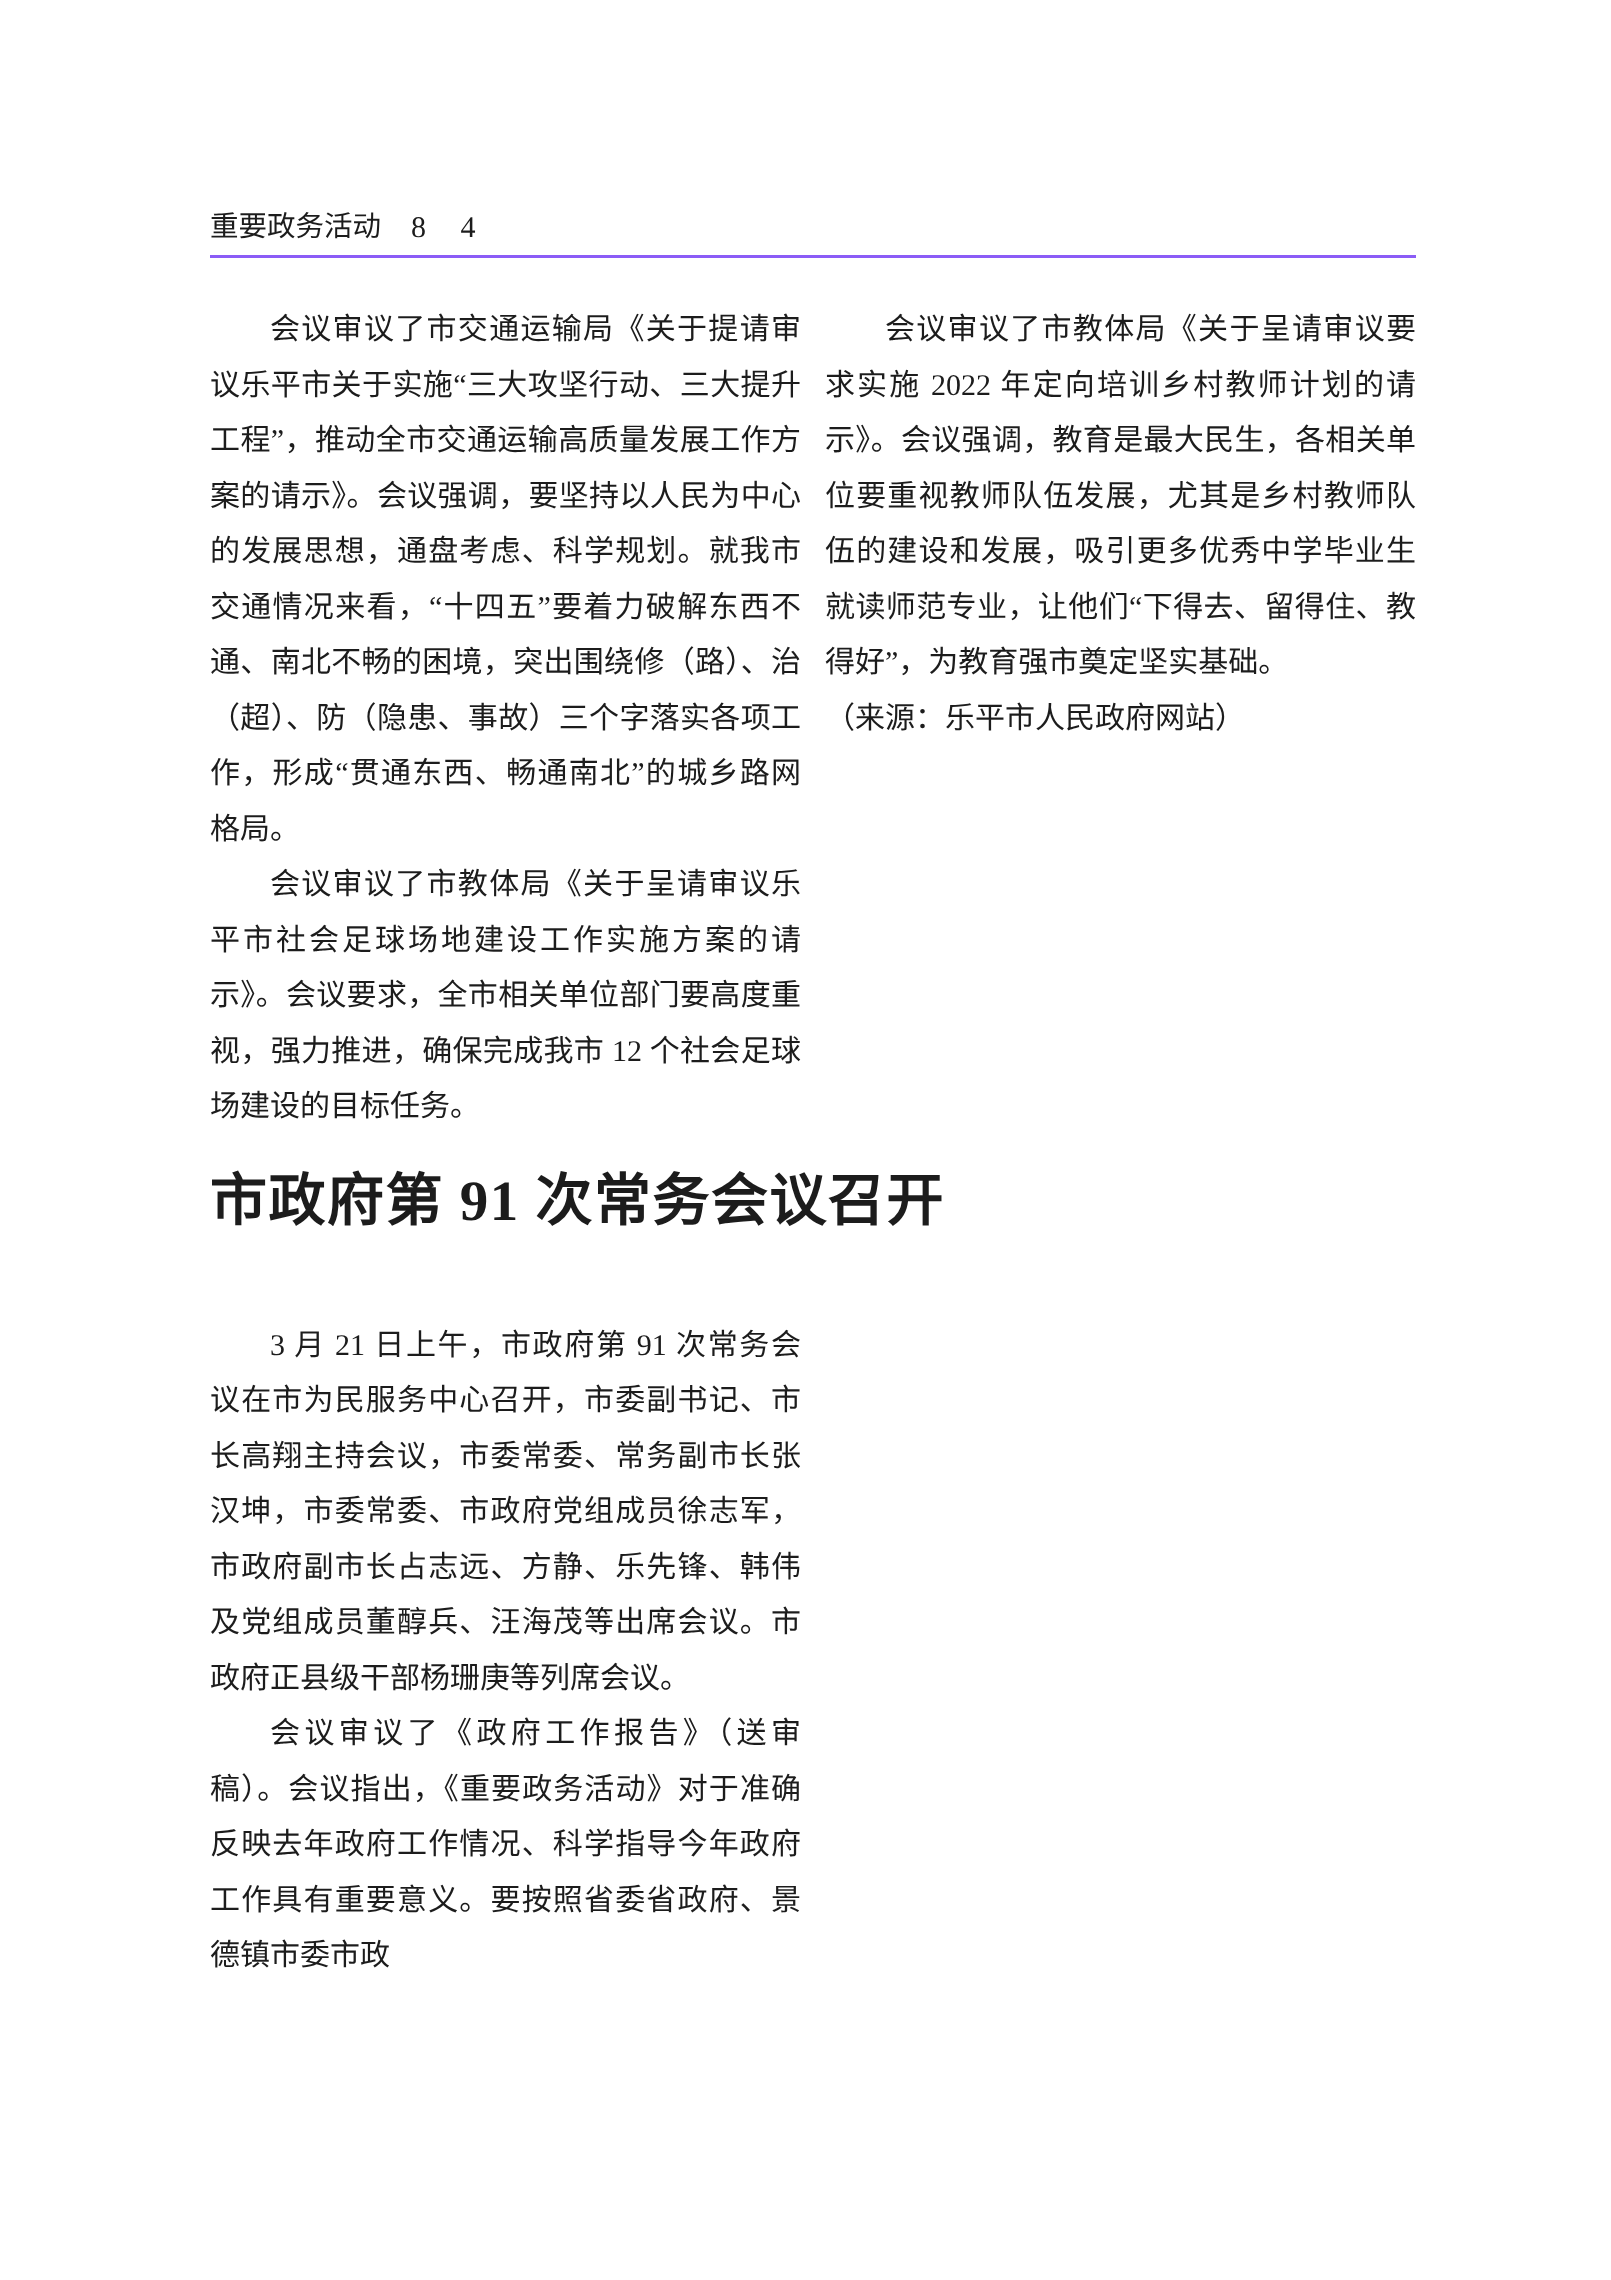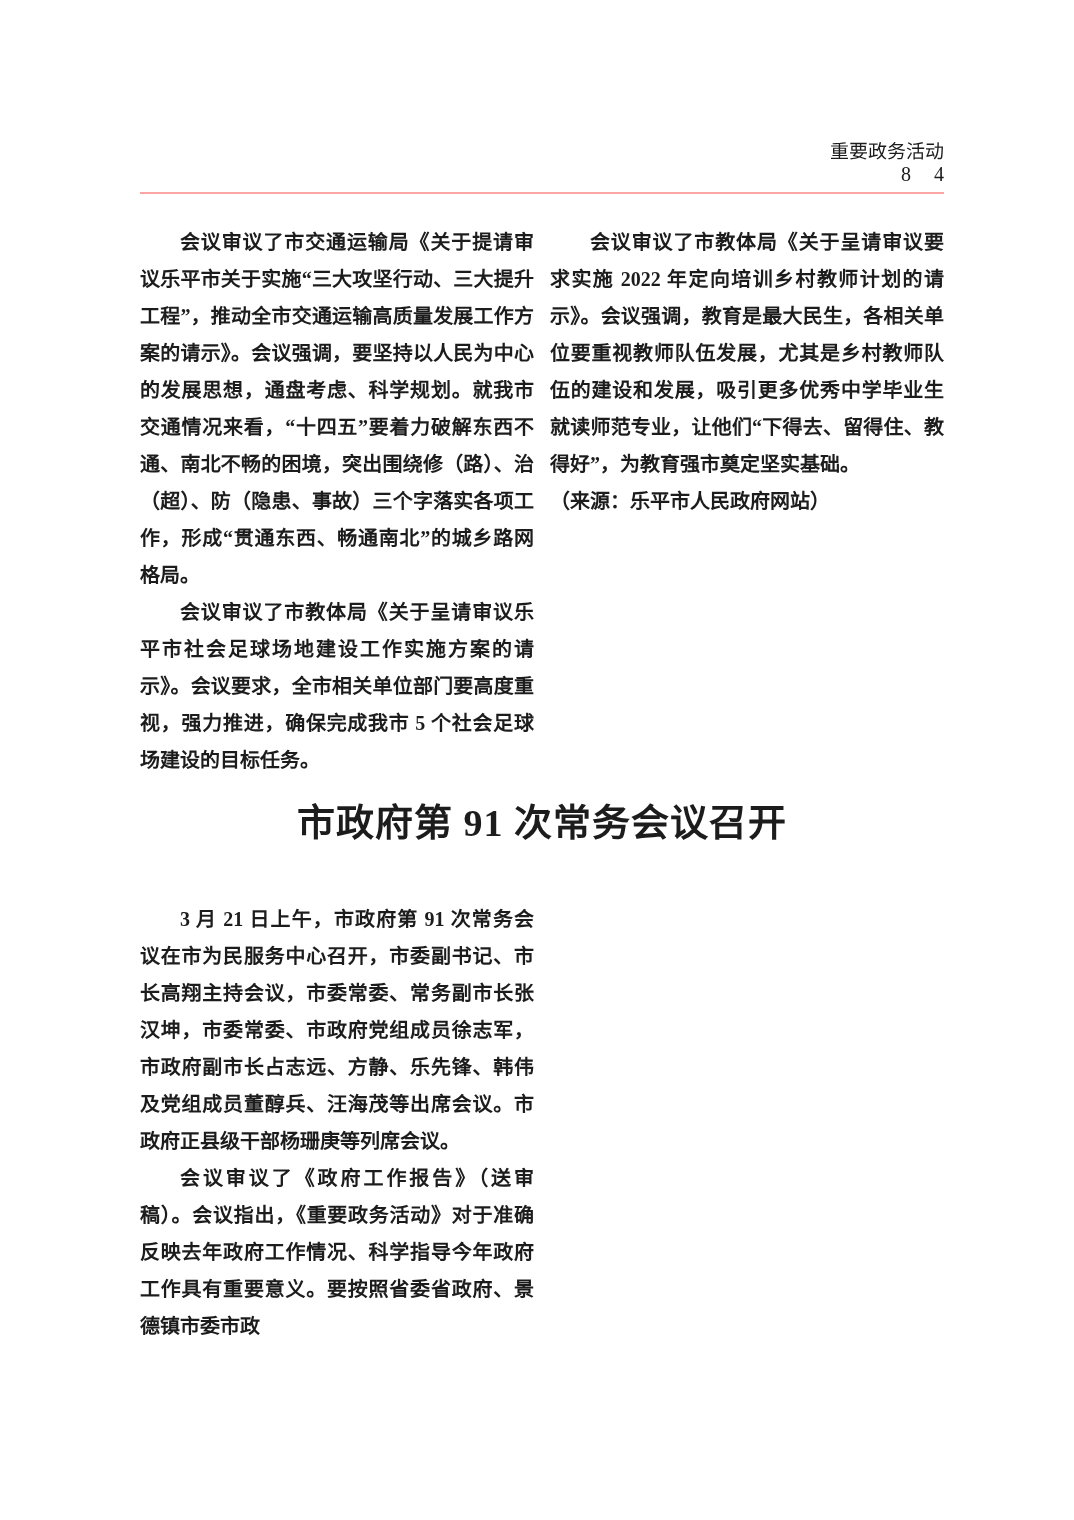--- a/index.html
+++ b/index.html
@@ -14,37 +14,35 @@
     background: #ffffff;
     box-sizing: border-box;
     padding: 141px 130px 0 140px;
     color: #1c1c1c;
     font-family: "Liberation Serif", "DejaVu Serif", serif;
     overflow: hidden;
   }
   .page-header {
     display: flex;
     align-items: flex-end;
-    border-bottom: 2px solid #fca5a5;
+    border-bottom: 2px solid #8b5cf6;
     padding-bottom: 7px;
     font-size: 19px;
     line-height: 22px;
-    flex-direction: column;
   }
   .page-number {
     letter-spacing: 0.45em;
     margin-right: -0.45em;
     font-size: 20px;
     margin-left: 20px;
   }
   .cols {
     display: flex;
     gap: 16px;
     margin-top: 30px;
-    font-weight: bold;
   }
   .col {
     flex: 1 1 0;
     min-width: 0;
   }
   .para {
     margin: 0;
     font-size: 20px;
     line-height: 37px;
     text-align: justify;
@@ -54,21 +52,21 @@
     text-indent: 2em;
   }
   .source-line {
     text-align: left;
     font-size: 20px;
     line-height: 37px;
     margin: 0;
   }
   .article-title {
     margin: 17px 0 0 0;
-    text-align: center;
+    text-align: left;
     font-size: 38px;
     line-height: 54px;
     font-weight: 700;
     letter-spacing: 1px;
   }
   .cols-lower {
     margin-top: 51px;
   }
 </style>
 </head>
@@ -77,21 +75,21 @@
 <div class="page">
 
   <header class="page-header">
     <span class="section-title">重要政务活动</span>
     <span class="page-number">8 4</span>
   </header>
 
   <section class="cols">
     <div class="col">
       <p class="para indent">会议审议了市交通运输局《关于提请审议乐平市关于实施“三大攻坚行动、三大提升工程”，推动全市交通运输高质量发展工作方案的请示》。会议强调，要坚持以人民为中心的发展思想，通盘考虑、科学规划。就我市交通情况来看，“十四五”要着力破解东西不通、南北不畅的困境，突出围绕修（路）、治（超）、防（隐患、事故）三个字落实各项工作，形成“贯通东西、畅通南北”的城乡路网格局。</p>
-      <p class="para indent">会议审议了市教体局《关于呈请审议乐平市社会足球场地建设工作实施方案的请示》。会议要求，全市相关单位部门要高度重视，强力推进，确保完成我市 5 个社会足球场建设的目标任务。</p>
+      <p class="para indent">会议审议了市教体局《关于呈请审议乐平市社会足球场地建设工作实施方案的请示》。会议要求，全市相关单位部门要高度重视，强力推进，确保完成我市 12 个社会足球场建设的目标任务。</p>
     </div>
     <div class="col">
       <p class="para indent">会议审议了市教体局《关于呈请审议要求实施 2022 年定向培训乡村教师计划的请示》。会议强调，教育是最大民生，各相关单位要重视教师队伍发展，尤其是乡村教师队伍的建设和发展，吸引更多优秀中学毕业生就读师范专业，让他们“下得去、留得住、教得好”，为教育强市奠定坚实基础。</p>
       <p class="source-line">（来源：乐平市人民政府网站）</p>
     </div>
   </section>
 
   <h1 class="article-title">市政府第 91 次常务会议召开</h1>
 
   <section class="cols cols-lower">

